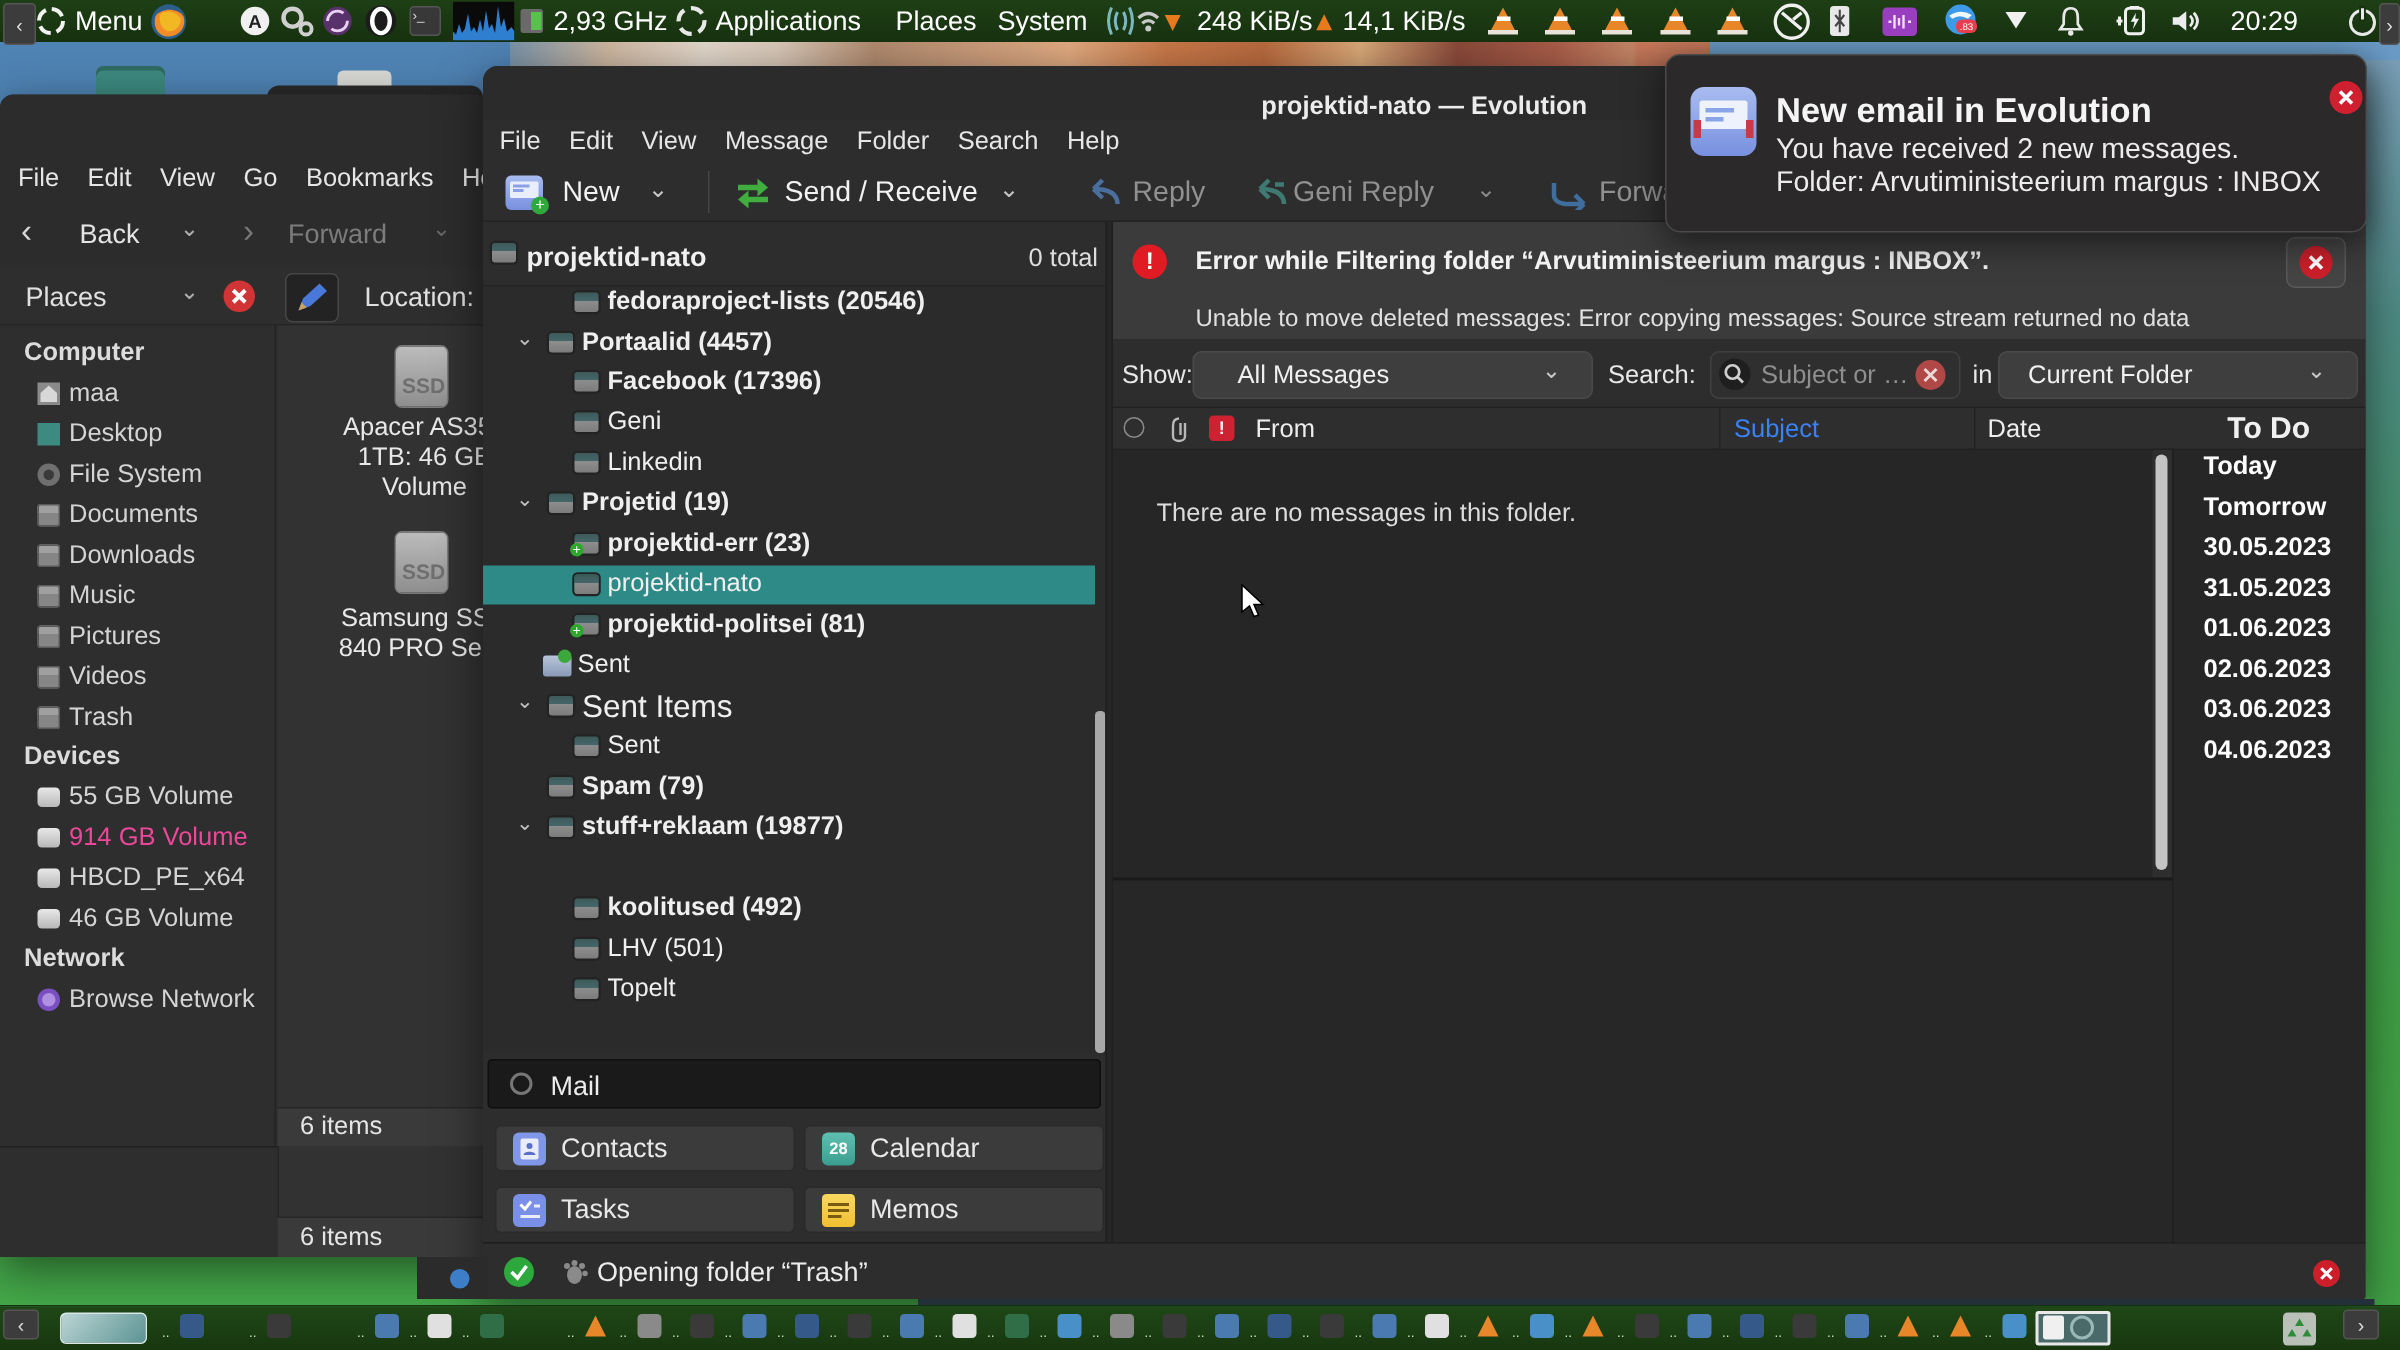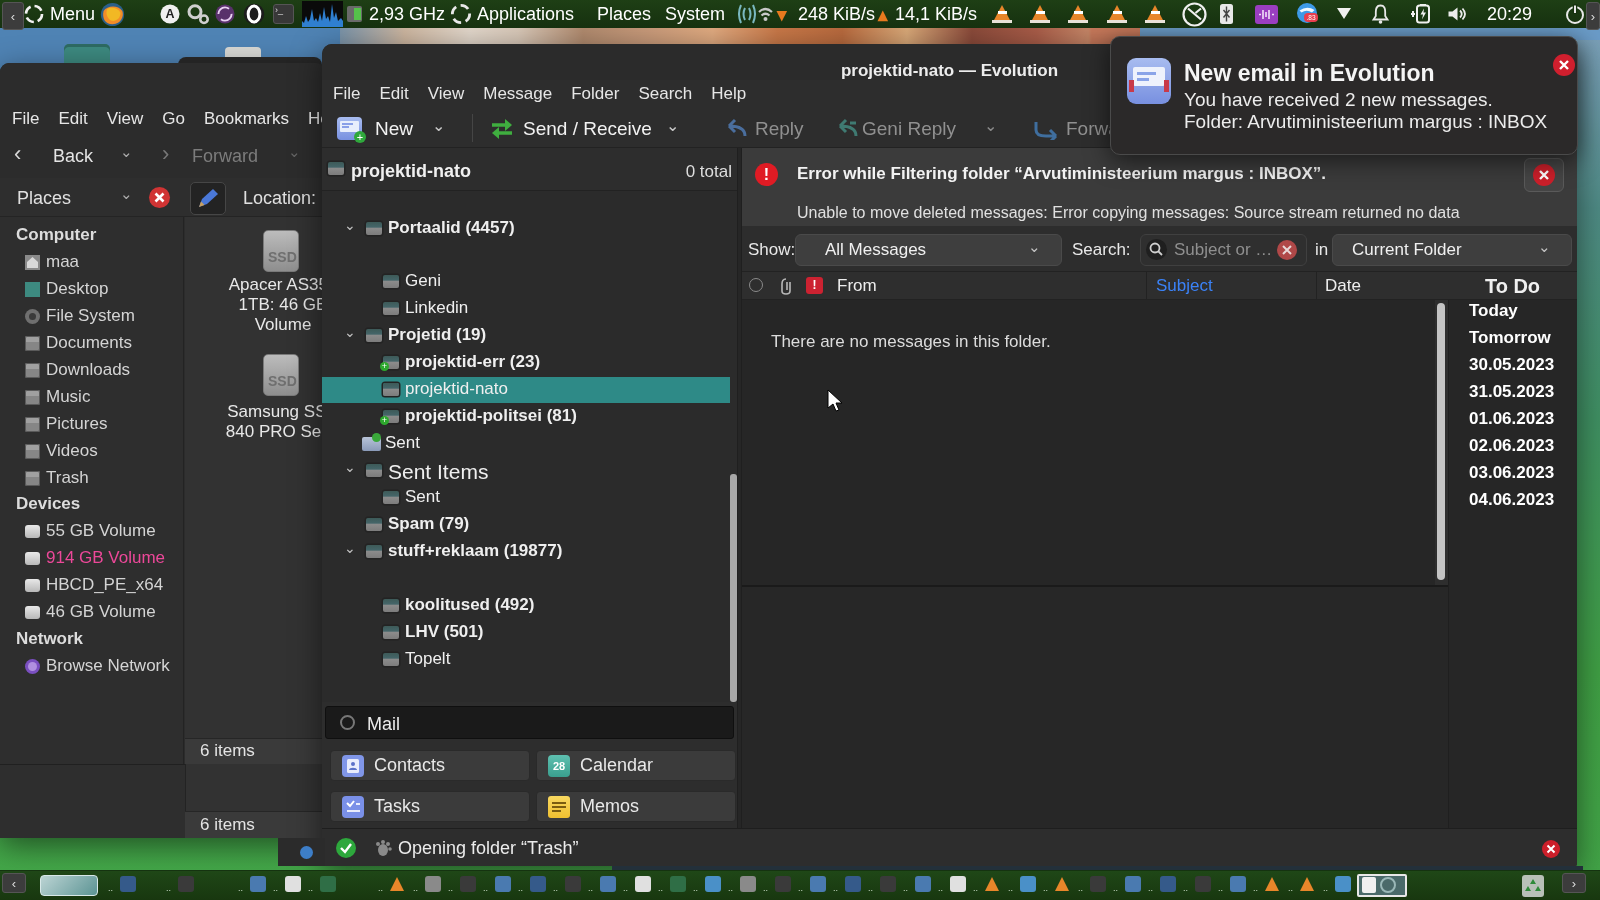--- a/index.html
+++ b/index.html
@@ -203,25 +203,33 @@
       </svg></div>
   <div class="abs" style="left:744px;top:74px;color:#909090;font-size:19px;">Forward</div>
 
   <div class="abs" style="left:0;top:104px;width:415px;height:43px;background:#2d2d2d;border-bottom:1px solid #222;"></div>
   <span class="fico" style="position:absolute;left:6px;top:118px;"></span>
   <div class="abs" style="left:29px;top:117px;color:#f0f0f0;font-size:18px;font-weight:bold;">projektid-nato</div>
   <div class="abs" style="left:0px;top:118px;width:410px;text-align:right;color:#dedede;font-size:17px;">0 total</div>
 
   <div class="abs" style="left:0;top:147px;width:415px;height:511px;background:#2b2b2b;overflow:hidden;"></div>
   <div class="abs" style="left:0;top:147px;width:415px;height:511px;overflow:hidden;">
+  <div class="abs" style="left:0;top:-2px;width:408px;height:26px;">
+        <span class="fico" style="position:absolute;left:61px;top:6px;"></span>
+        <span style="position:absolute;left:83px;top:2px;color:#efefef;font-size:17px;font-weight:bold;white-space:nowrap;">fedoraproject-lists (20546)</span>
+      </div>
   <div class="abs" style="left:0;top:25px;width:408px;height:26px;">
         <span style="position:absolute;left:22px;top:1px;color:#c0c0c0;font-size:14px;">⌄</span>
         <span class="fico" style="position:absolute;left:44px;top:6px;"></span>
         <span style="position:absolute;left:66px;top:2px;color:#efefef;font-size:17px;font-weight:bold;white-space:nowrap;">Portaalid (4457)</span>
       </div>
+  <div class="abs" style="left:0;top:51px;width:408px;height:26px;">
+        <span class="fico" style="position:absolute;left:61px;top:6px;"></span>
+        <span style="position:absolute;left:83px;top:2px;color:#efefef;font-size:17px;font-weight:bold;white-space:nowrap;">Facebook (17396)</span>
+      </div>
   <div class="abs" style="left:0;top:105px;width:408px;height:26px;">
         <span class="fico" style="position:absolute;left:61px;top:6px;"></span>
         <span style="position:absolute;left:83px;top:2px;color:#efefef;font-size:17px;font-weight:normal;white-space:nowrap;">Linkedin</span>
       </div>
   <div class="abs" style="left:0;top:78px;width:408px;height:26px;">
         <span class="fico" style="position:absolute;left:61px;top:6px;"></span>
         <span style="position:absolute;left:83px;top:2px;color:#efefef;font-size:17px;font-weight:normal;white-space:nowrap;">Geni</span>
       </div>
   <div class="abs" style="left:0;top:132px;width:408px;height:26px;">
         <span style="position:absolute;left:22px;top:1px;color:#c0c0c0;font-size:14px;">⌄</span>
@@ -264,21 +272,21 @@
         <span style="position:absolute;left:22px;top:1px;color:#c0c0c0;font-size:14px;">⌄</span>
         <span class="fico" style="position:absolute;left:44px;top:6px;"></span>
         <span style="position:absolute;left:66px;top:2px;color:#efefef;font-size:17px;font-weight:bold;white-space:nowrap;">stuff+reklaam (19877)</span>
       </div>
   <div class="abs" style="left:0;top:402px;width:408px;height:26px;">
         <span class="fico" style="position:absolute;left:61px;top:6px;"></span>
         <span style="position:absolute;left:83px;top:2px;color:#efefef;font-size:17px;font-weight:bold;white-space:nowrap;">koolitused (492)</span>
       </div>
   <div class="abs" style="left:0;top:429px;width:408px;height:26px;">
         <span class="fico" style="position:absolute;left:61px;top:6px;"></span>
-        <span style="position:absolute;left:83px;top:2px;color:#efefef;font-size:17px;font-weight:bold;white-space:nowrap;">LHV (501)</span>
+        <span style="position:absolute;left:83px;top:2px;color:#efefef;font-size:17px;font-weight:normal;white-space:nowrap;">LHV (501)</span>
       </div>
   <div class="abs" style="left:0;top:456px;width:408px;height:26px;">
         <span class="fico" style="position:absolute;left:61px;top:6px;"></span>
         <span style="position:absolute;left:83px;top:2px;color:#efefef;font-size:17px;font-weight:normal;white-space:nowrap;">Topelt</span>
       </div>
   <div class="abs" style="left:408px;top:283px;width:7px;height:228px;background:#a8a8a8;border-radius:3px;"></div>
   </div>
 
   <div class="abs" style="left:3px;top:662px;width:409px;height:33px;background:#1a1a1a;border:1px solid #0f0f0f;border-radius:3px;"></div>
   <div class="abs" style="left:18px;top:671px;width:15px;height:15px;border:2px solid #777;border-radius:9px;"></div>

